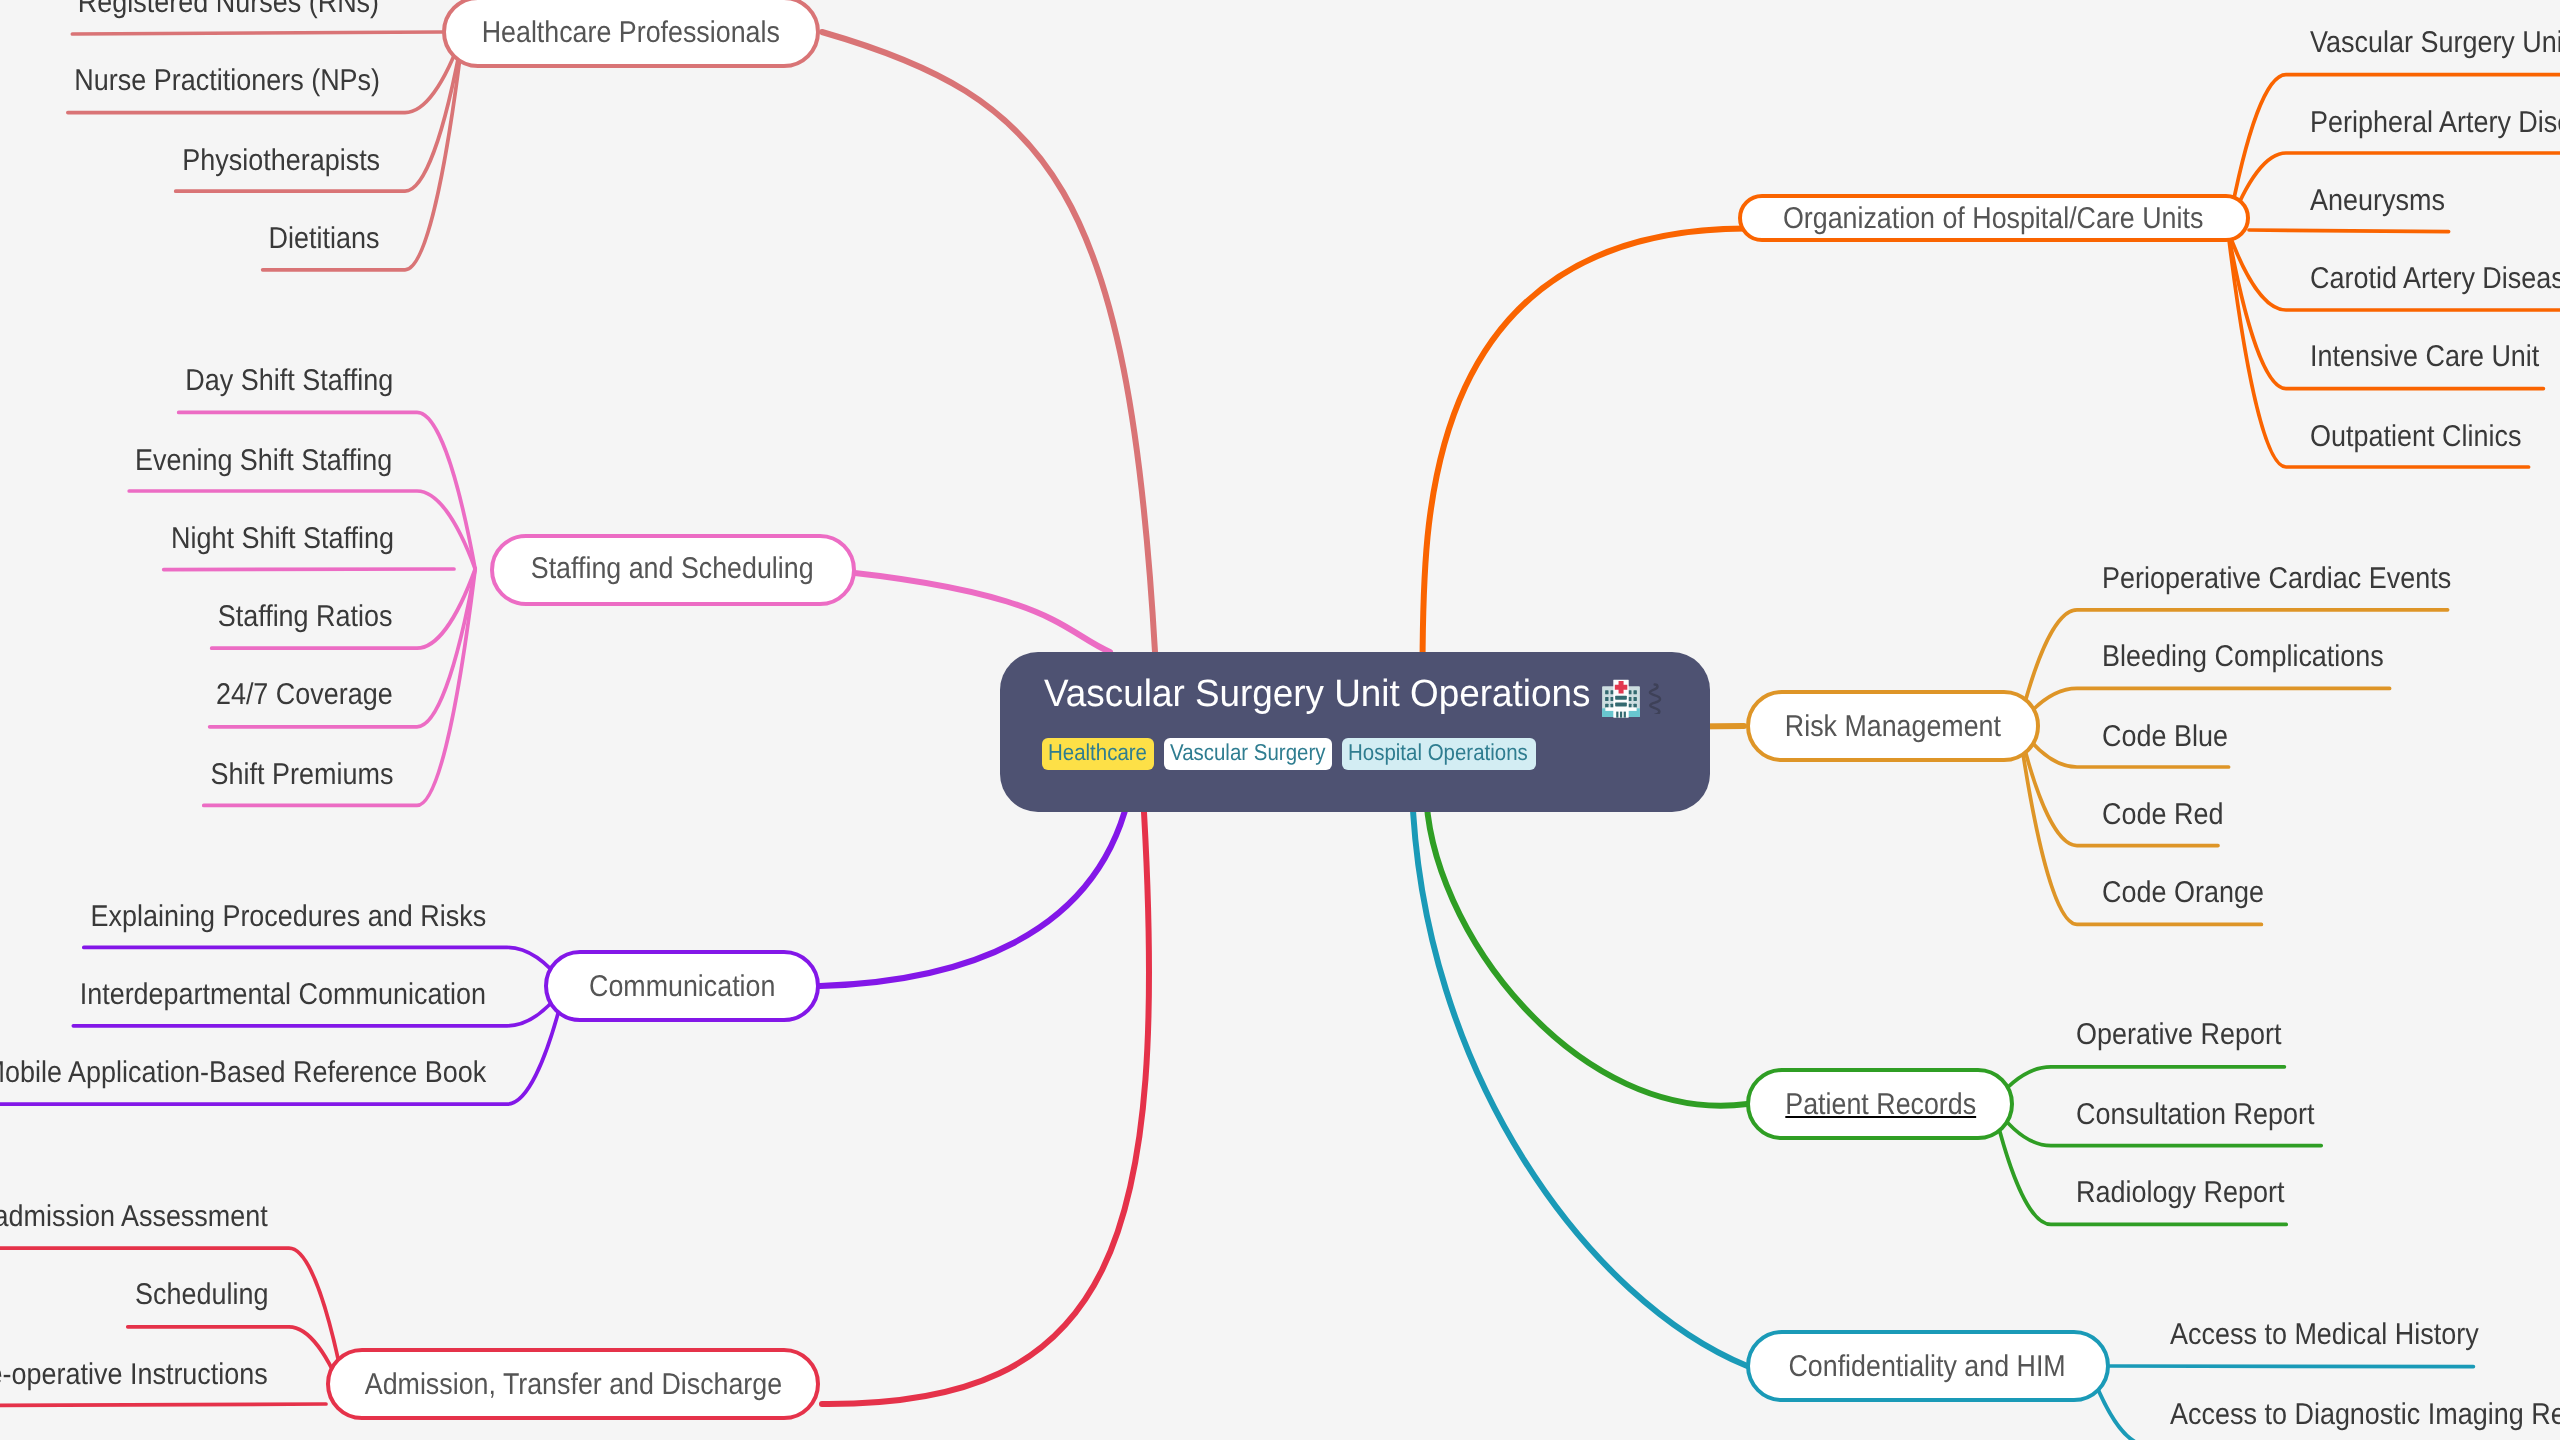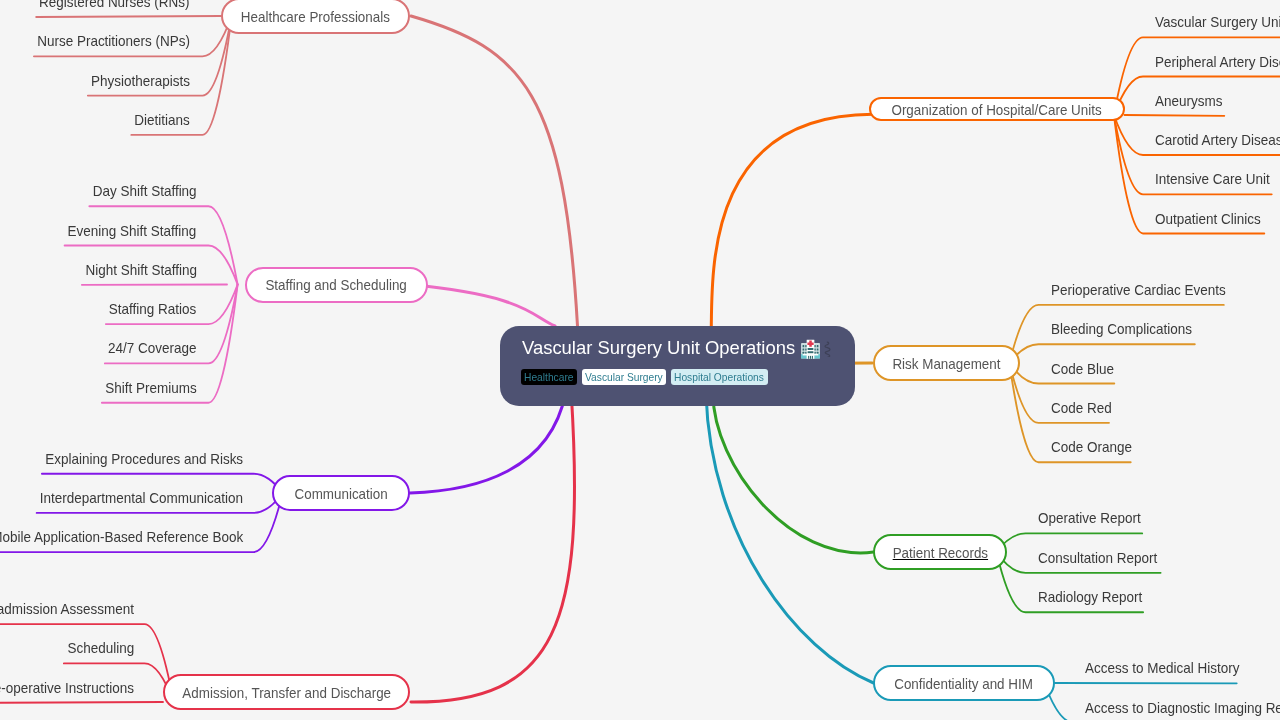--- a/index.html
+++ b/index.html
@@ -165,18 +165,18 @@
             <rect x="17.1" y="28.8" width="1.9" height="5.2"></rect>
             <rect x="20.3" y="28.8" width="1.9" height="5.2"></rect>
           </g>
           <rect x="4.6" y="25.2" width="26.8" height="3.0" fill="#fbfdfd"></rect>
           <path d="M15.9 2.6h4.3v3.2h3.2v4.3h-3.2v3.2h-4.3v-3.2h-3.2V5.8h3.2z" fill="#e23850"></path>
         </svg></span>
     <span id="ico-med" style="left: 321.8px; top: 15px;"><svg viewBox="0 0 22 36" width="9.5" height="15.5" xmlns="http://www.w3.org/2000/svg">
           <path d="M12.4 2.8c2 0 3.2 1.1 3.2 2.5 0 1.5-1.2 2.3-2.9 3-3.3 1.3-5.8 2-5.8 3.7 0 1.8 2.4 2.6 5.7 3.5 3.4 1 6 2.1 6 4.3 0 2.3-2.6 3.3-6 4.2-3.2.9-5.3 1.6-5.3 3.1 0 1.6 2.1 2.3 5.1 3.2 3 .9 5.4 2 5.4 4 0 2-2.3 3.2-4.9 3.6" fill="none" stroke="#3e4158" stroke-width="2.9" stroke-linecap="round" stroke-linejoin="round"></path>
         </svg></span>
     <div id="root-tags">
-        <span class="tag" style="background: #000000; color: rgb(47, 125, 144); width: 56.3062px;"><i>Healthcare</i></span>
+        <span class="tag" style="background: #fde047; color: rgb(47, 125, 144); width: 56.3062px;"><i>Healthcare</i></span>
         <span class="tag" style="background: #ffffff; color: rgb(47, 125, 144); width: 84.5498px;"><i>Vascular Surgery</i></span>
         <span class="tag" style="background: rgb(211, 237, 243); color: rgb(47, 125, 144); width: 96.69px;"><i>Hospital Operations</i></span>
       </div>
   </div>
 </div>
 
 </body></html>

